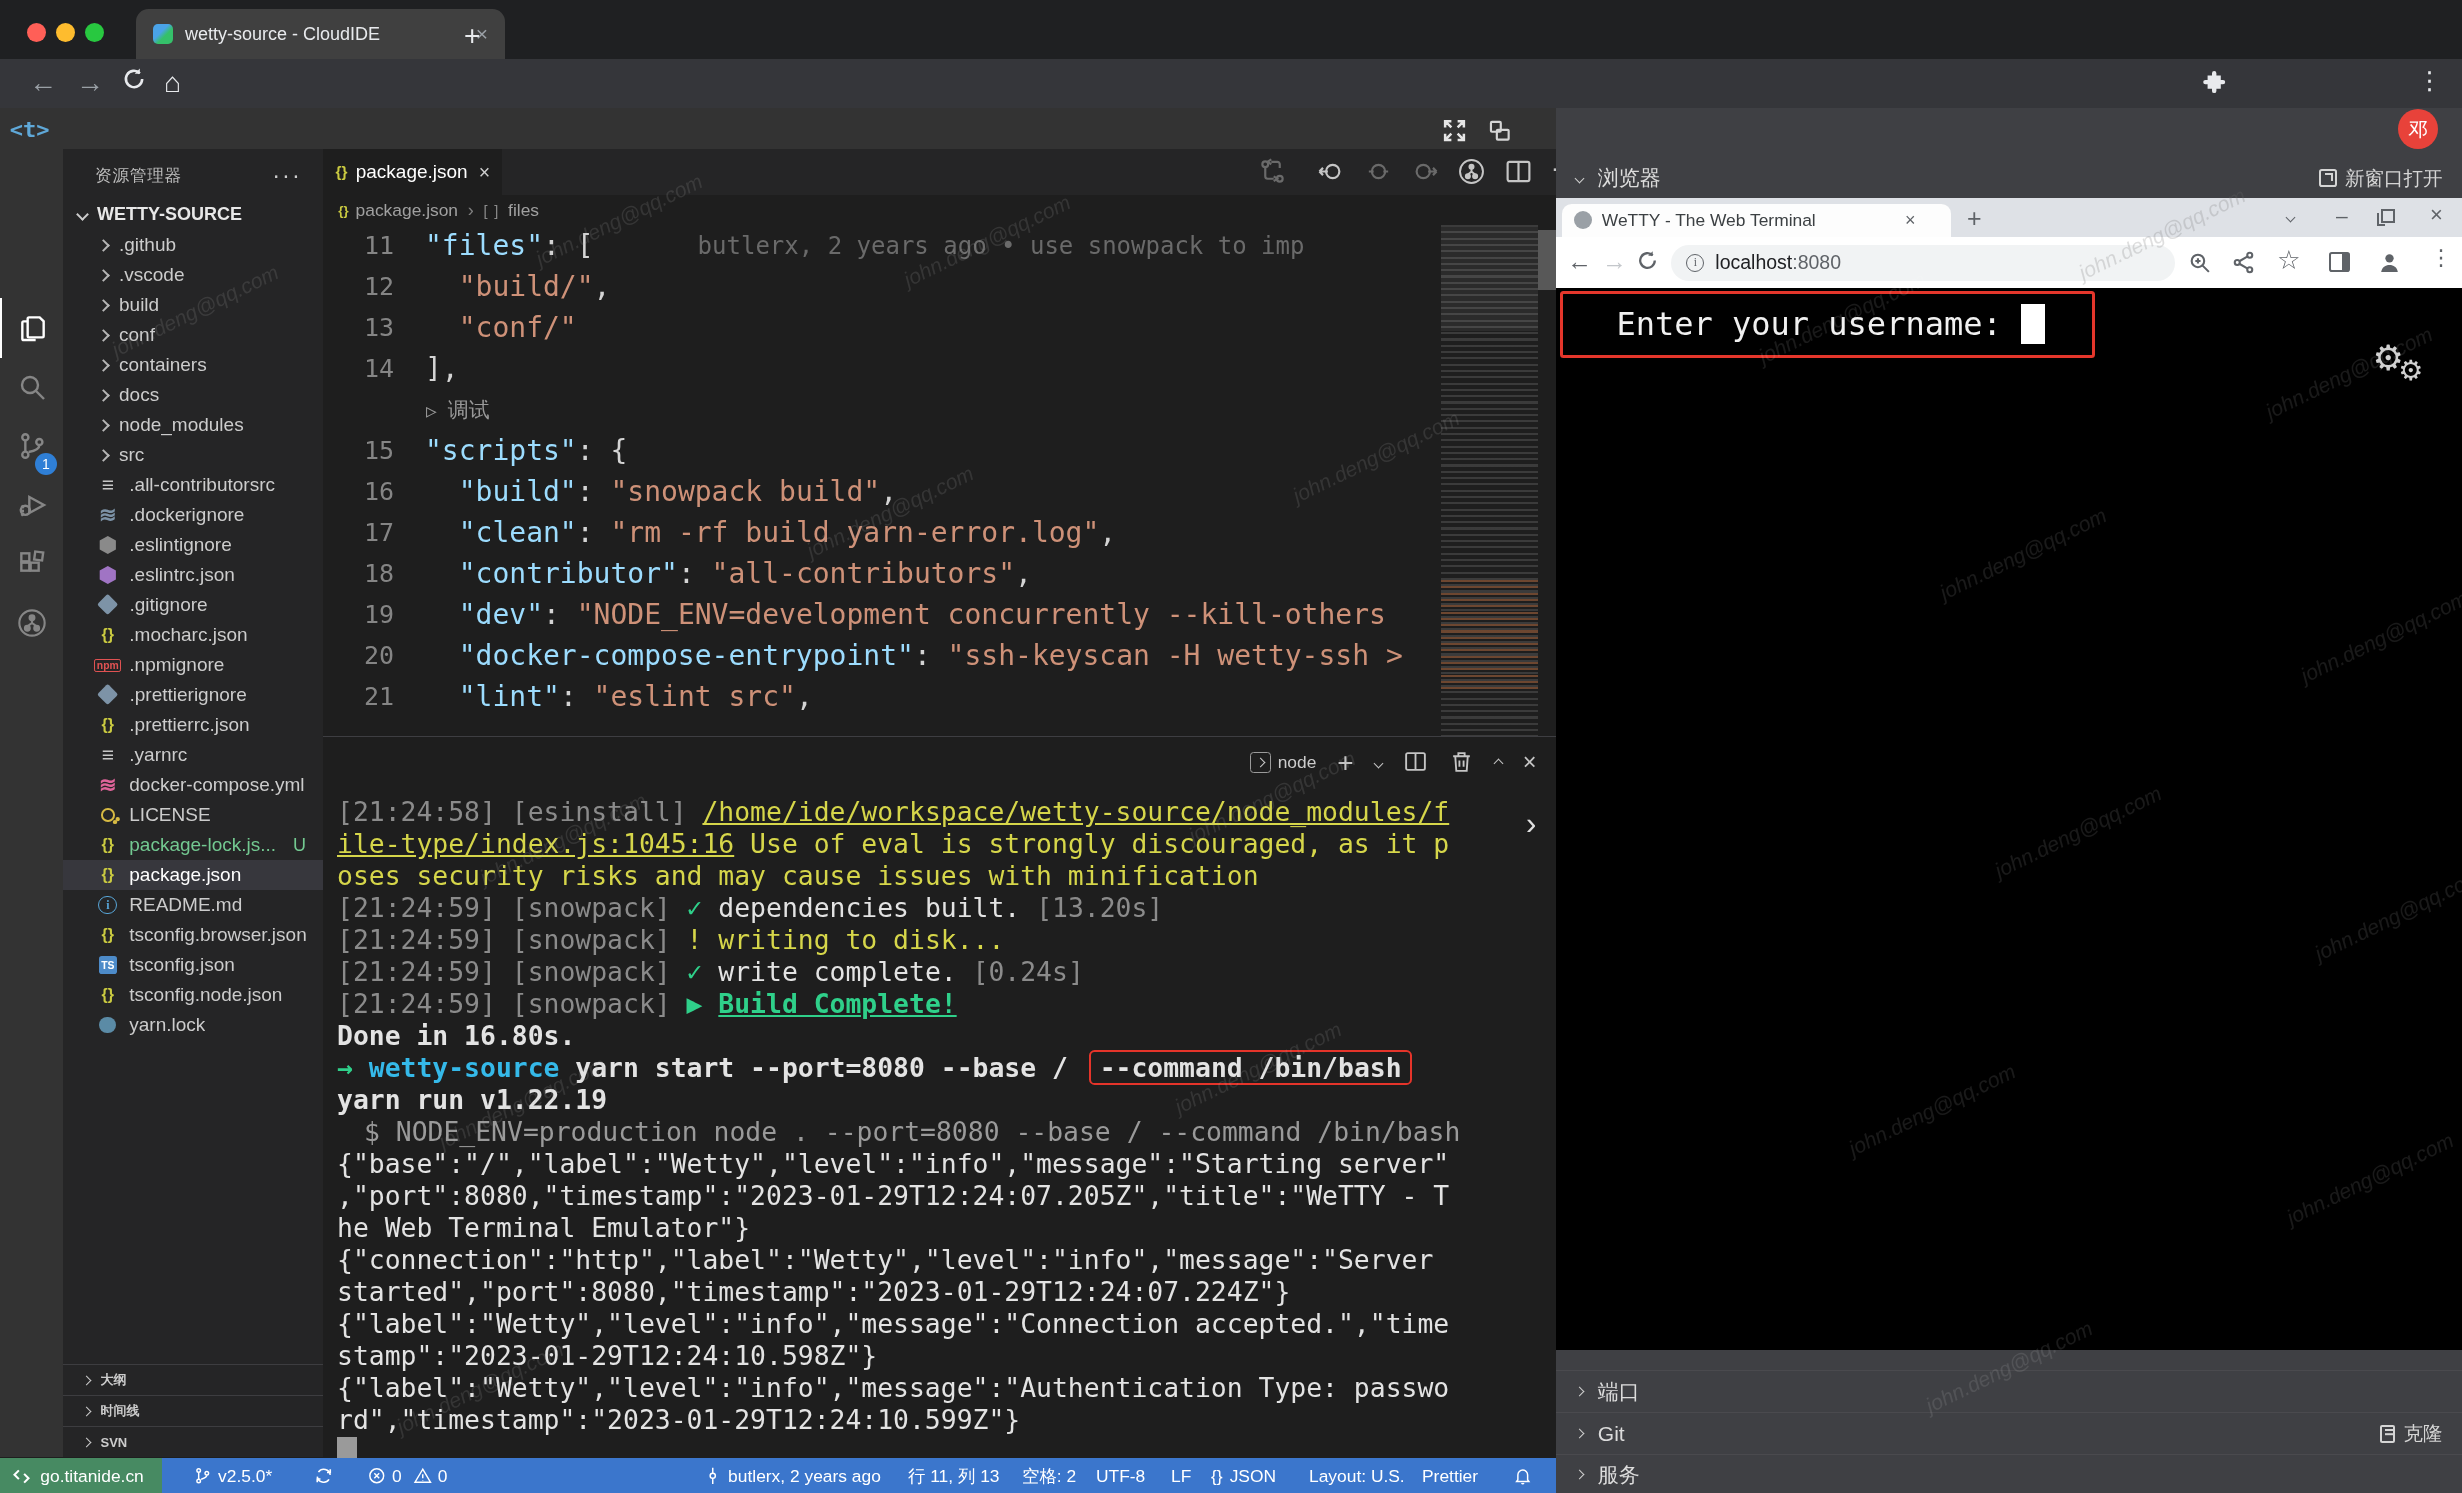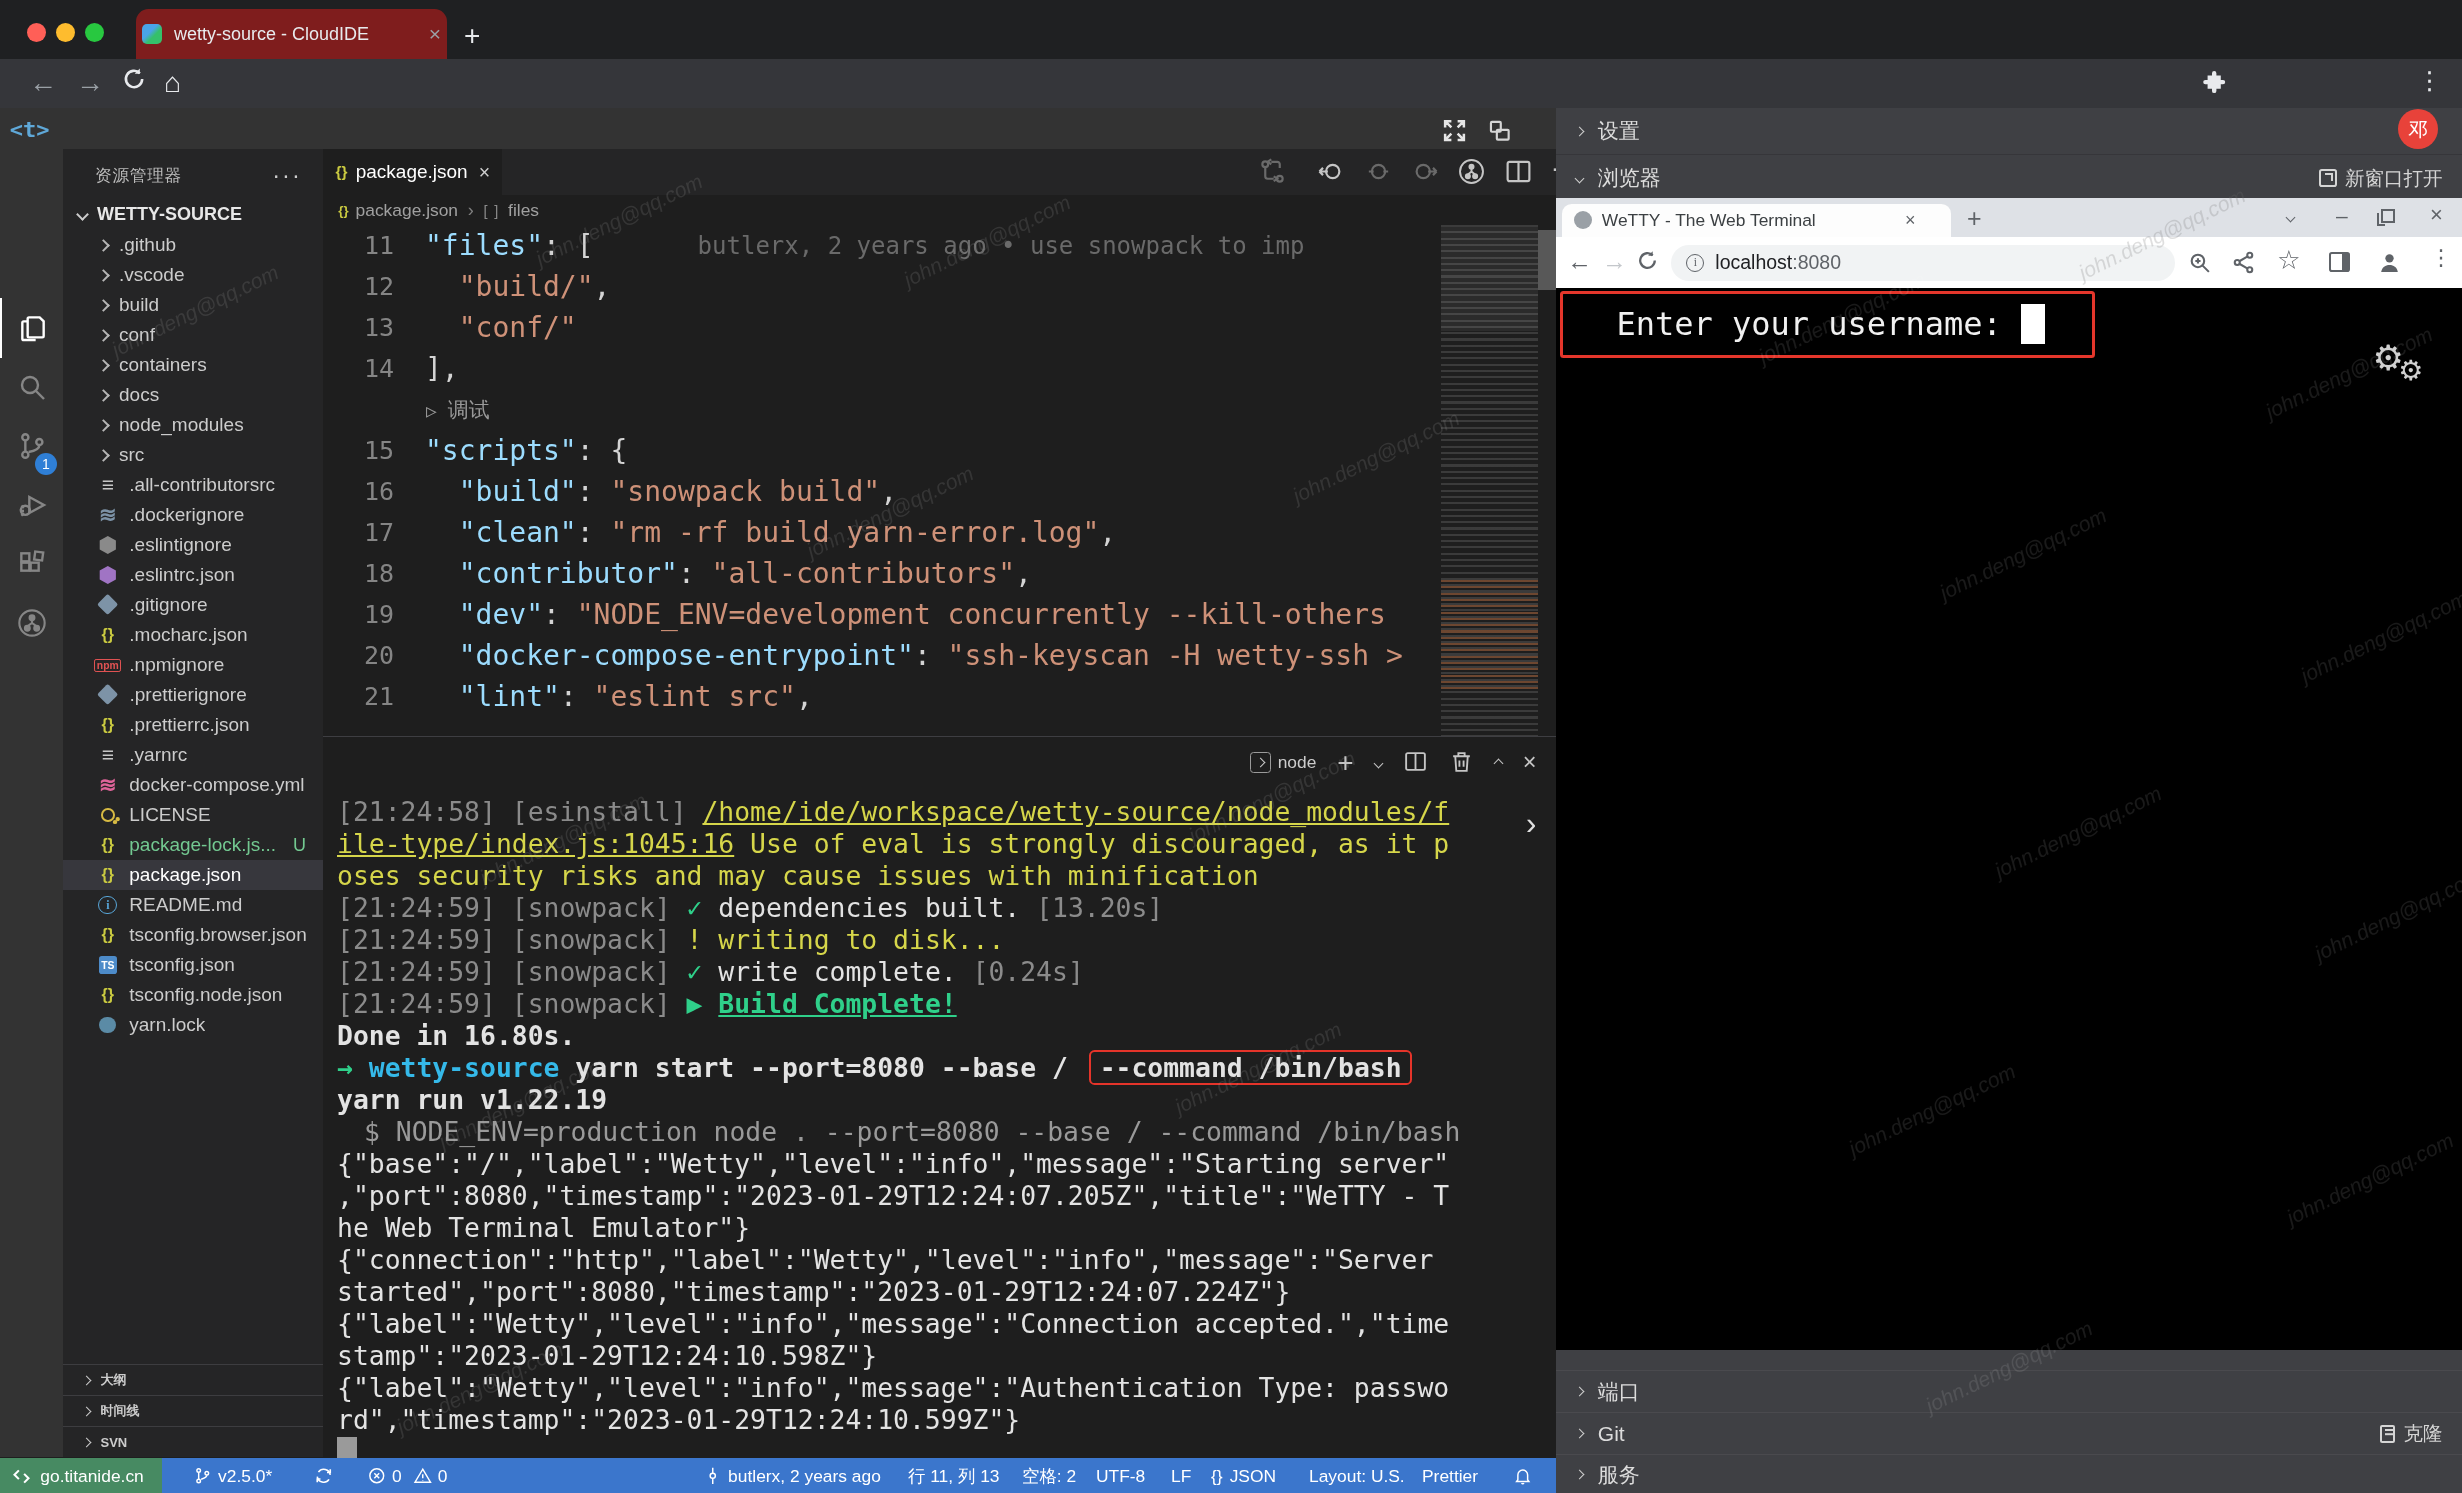--- a/index.html
+++ b/index.html
@@ -10,21 +10,21 @@
   
   .chev { display:inline-block; width:9px; height:9px; border-right:2.1px solid currentColor; border-bottom:2.1px solid currentColor; }
   .chev.r { transform:rotate(-45deg); }
   .chev.d { transform:rotate(45deg); }
   .chev.u { transform:rotate(-135deg); }
   .chev.sm { width:7px; height:7px; border-width:1.7px; }
 
   
   #tabstrip { left:0; top:0; width:2462px; height:59px; background:#1f2022; }
   .traffic { width:19px; height:19px; border-radius:50%; top:23px; }
-  #tab-active { left:136px; top:9px; width:311px; height:50px; background:#7f1d1d; border-radius:12.5px 12.5px 0 0; display:flex; align-items:center; padding:0 6px; }
+  #tab-active { left:136px; top:9px; width:369px; height:50px; background:#404040; border-radius:12.5px 12.5px 0 0; display:flex; align-items:center; padding:0 17px; }
   #tab-favicon { width:19.5px; height:19.5px; border-radius:4.9px; background:linear-gradient(135deg,#4aa3e8 40%,#35c06a 60%); flex:none; }
   #tab-title { color:#e8eaed; font-size:18px; margin-left:12.5px; white-space:nowrap; overflow:hidden; flex:1; }
   #tab-close { color:#9aa0a6; font-size:21px; margin-left:9.7px; }
   #newtab-btn { left:464px; top:19.5px; color:#e8eaed; font-size:28px; font-weight:300; }
 
   #toolbar { left:0; top:59px; width:2462px; height:49px; background:#35363a; }
   .navic { color:#9aa0a6; font-size:28px; top:8.3px; }
   .navic.lit { color:#e8eaed; }
   #urlbar { left:203px; top:63px; width:1976px; height:40px; background:#202124; border:2.1px solid #8ab4f8; border-radius:21px; display:flex; align-items:center; padding:0 18px; }
   #url-lock { width:14px; height:11px; border:2.1px solid #9aa0a6; border-radius:2.8px; position:relative; margin-right:14px; flex:none; }
@@ -728,24 +728,20 @@
   <div class="stat" style="left:1422px;">Prettier</div>
   <div class="stat" style="left:1513px;">
     <svg viewBox="0 0 24 24" fill="none" stroke="#fff" stroke-width="1.8">
         <path d="M6 17v-6a6 6 0 1 1 12 0v6l1.5 2h-15z"></path>
         <path d="M10.5 21a1.8 1.8 0 0 0 3 0"></path>
       </svg>
   </div>
 </div>
 
 <div id="rightpanel" class="abs">
-  <div class="rp-row" style="top:0; height:47px; border-bottom:1.4px solid #36363a;">
-    <span class="chev r sm"></span>
-    <span>设置</span>
-  </div>
   <div class="rp-row" style="top:49px; height:42px;">
     <span class="chev d sm"></span>
     <span>浏览器</span>
     <span class="rp-right">
       <span class="ic-newwin"></span>
       <span>新窗口打开</span>
     </span>
   </div>
   <div id="rp-badge">邓</div>
 

